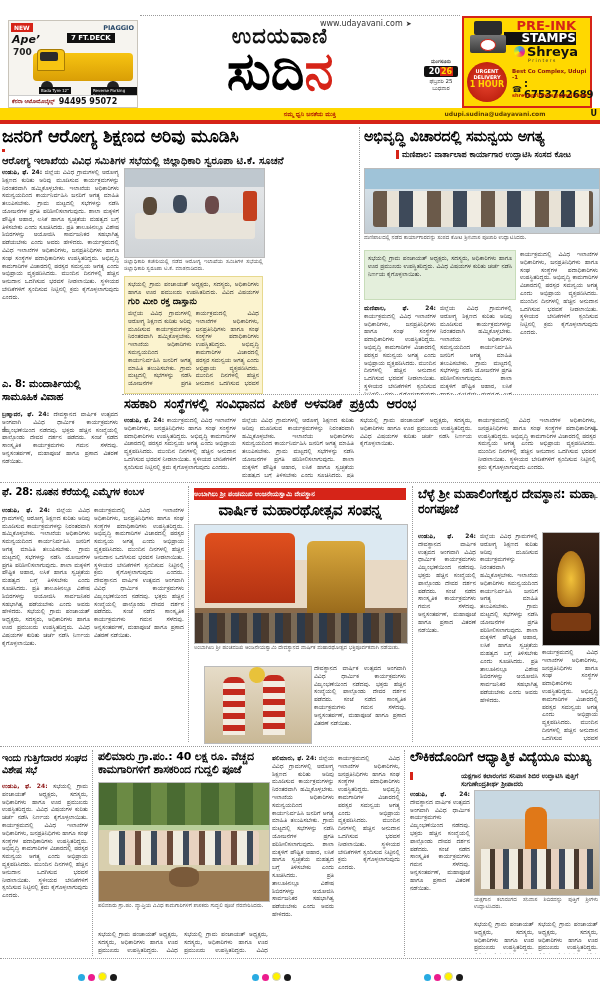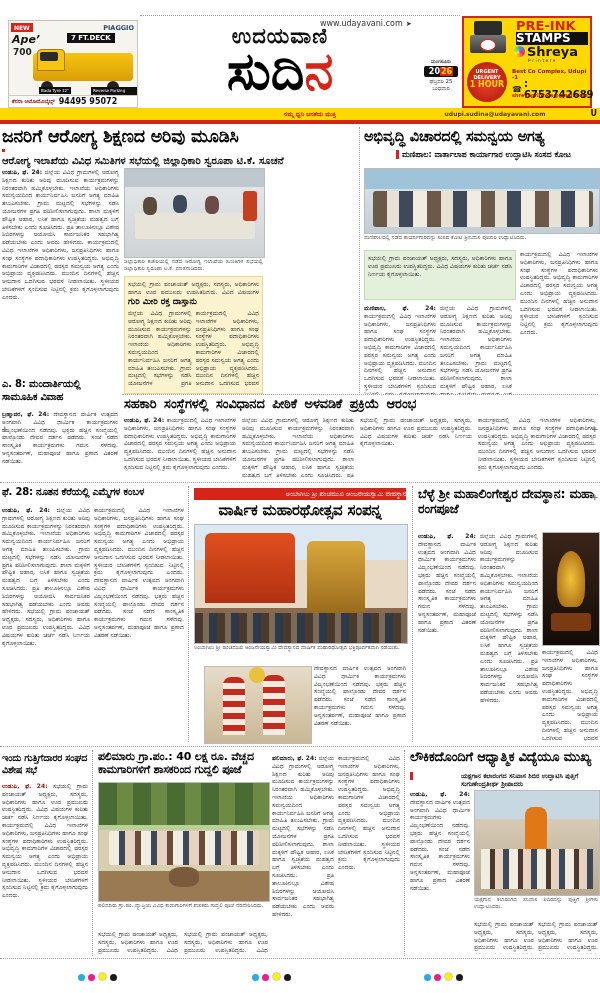--- a/index.html
+++ b/index.html
@@ -10,21 +10,21 @@
   .dl{font-weight:bold;color:#111;}
   .hl{font-weight:bold;color:#000;letter-spacing:-0.2px;}
   .subhead{display:flex;align-items:flex-start;gap:3px;font-weight:bold;color:#111;}
   .redbar{width:3px;background:#d62418;flex:0 0 3px;}
   .dottedH{border-top:1px dotted #9a9a9a;}
   .dottedV{border-left:1px dotted #9a9a9a;}
   .photo{position:absolute;overflow:hidden;border:1px solid #bbb;}
   .blob{position:absolute;}
   .yellowbox{background:#fbf3cf;border:1px solid #e7d98f;}
   .greenbox{background:#e4efdc;border:1px solid #c8ddba;}
-  .kicker{background:#d62418;color:#fff;font-weight:normal;text-align:right;
+  .kicker{background:#d62418;color:#fff;font-weight:bold;text-align:left;
           font-size:6.5px;line-height:12px;overflow:hidden;white-space:nowrap;}
   .regdot{width:7px;height:7px;border-radius:50%;display:inline-block;margin-right:3px;}
   .cross{color:#777;font-size:9px;font-weight:bold;}
   .caption{font-size:5.5px;line-height:1.25;color:#333;text-align:justify;overflow:hidden;}
 </style>
 </head>
 <body>
 
 <div id="page">
 
@@ -64,21 +64,21 @@
   <div class="abs" style="left:418px;top:58px;width:46px;text-align:center;">
     <div style="font-size:5px;color:#333;font-weight:bold;">ಮಂಗಳೂರು</div>
     <div style="margin:1px auto;background:#111;border-radius:2px;width:34px;height:11px;line-height:11px;font-size:8px;font-weight:bold;">
       <span style="color:#fff;">20</span><span style="color:#ffd800;background:#d62418;padding:0 1px;">26</span>
     </div>
     <div style="font-size:5.5px;color:#222;">ಫೆಬ್ರವರಿ 25</div>
     <div style="font-size:5.5px;color:#222;">ಬುಧವಾರ</div>
   </div>
 
   <div class="abs" style="left:462px;top:16px;width:130px;height:92px;background:#ffd800;border:2px solid #d62418;box-sizing:border-box;">
-    <div class="abs" style="right:2px;top:1px;width:72px;text-align:left;">
+    <div class="abs" style="right:14px;top:1px;width:72px;text-align:right;">
       <div style="font-size:13px;font-weight:bold;color:#d62418;line-height:1;">PRE-INK</div>
       <div style="font-size:12px;font-weight:bold;color:#fff;background:#111;line-height:1.1;">STAMPS</div>
     </div>
 
     <div class="abs" style="left:4px;top:3px;width:42px;height:36px;">
       <div class="blob" style="left:6px;top:0;width:28px;height:14px;background:#2c2c2c;border-radius:2px;"></div>
       <div class="blob" style="left:2px;top:14px;width:36px;height:18px;background:linear-gradient(#777,#3a3a3a);border-radius:2px;"></div>
       <div class="blob" style="left:12px;top:18px;width:14px;height:10px;background:#fff;border-radius:50%;border:1px solid #d62418;"></div>
     </div>
 

